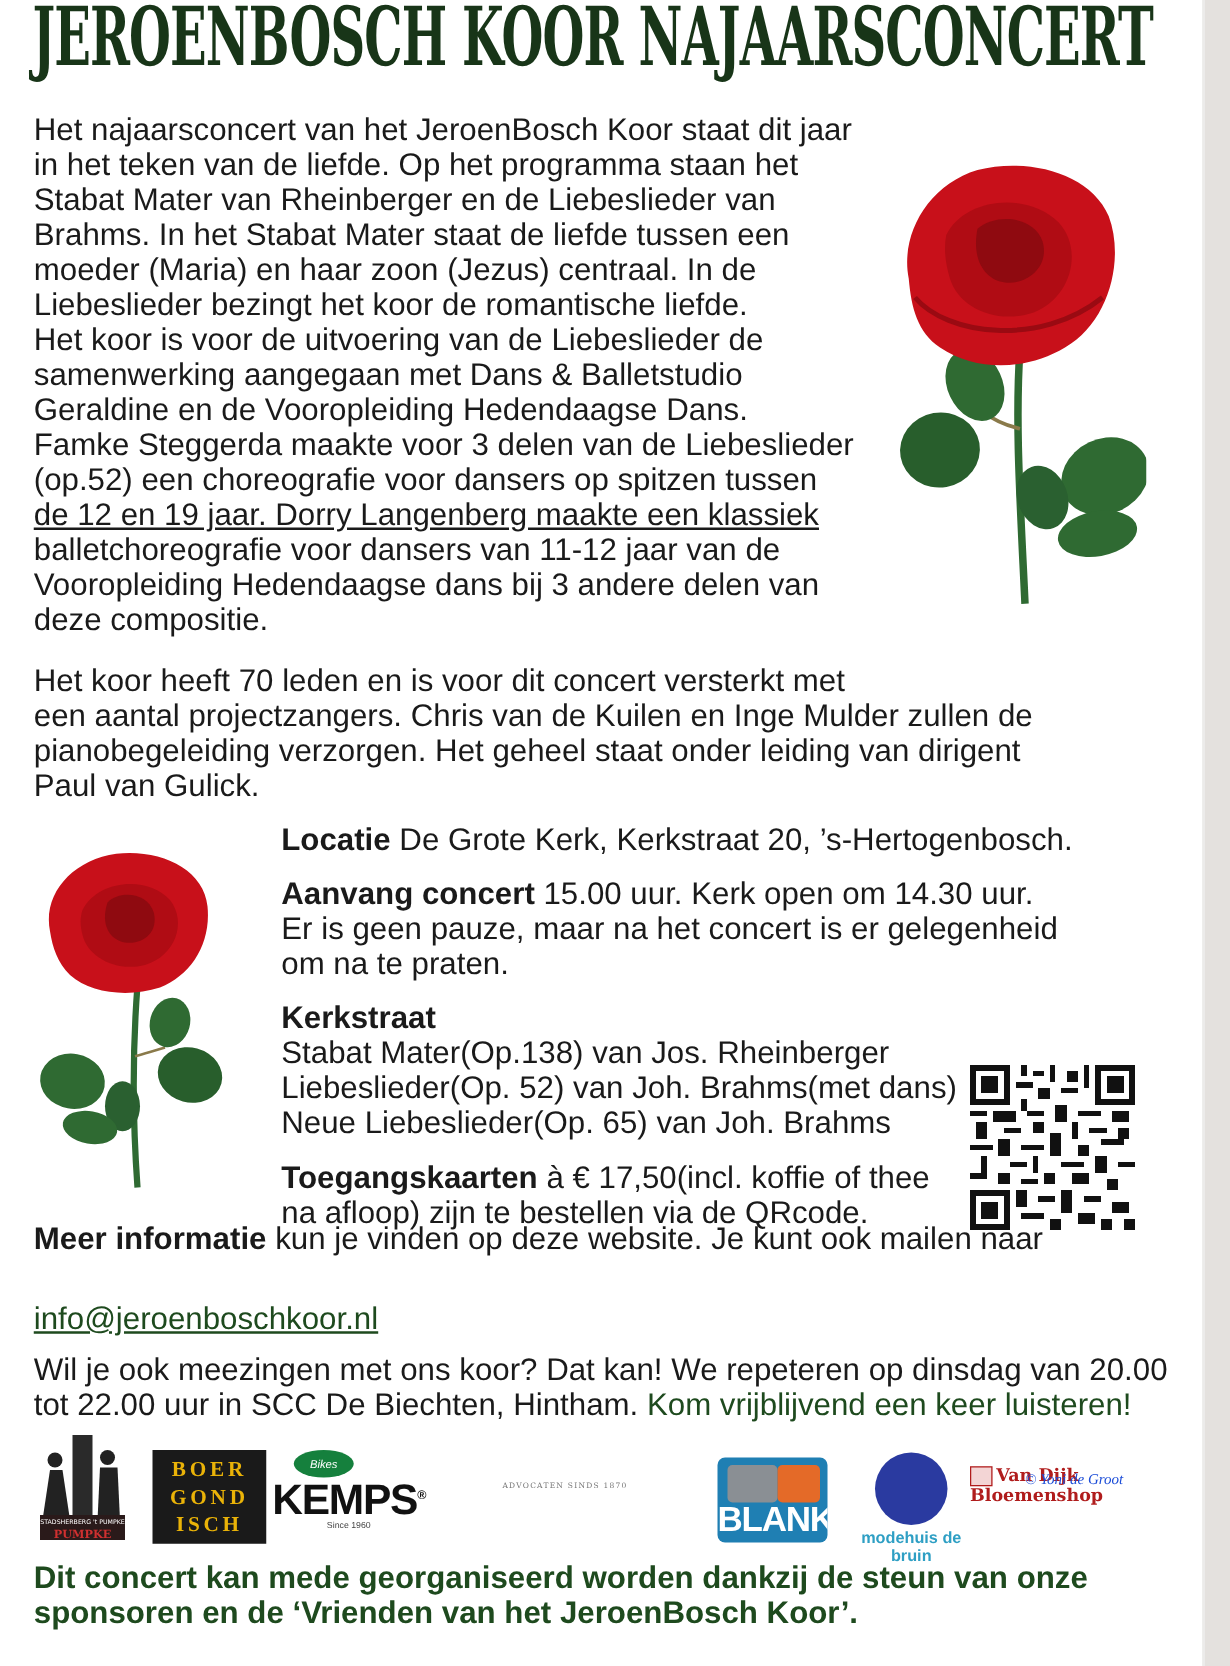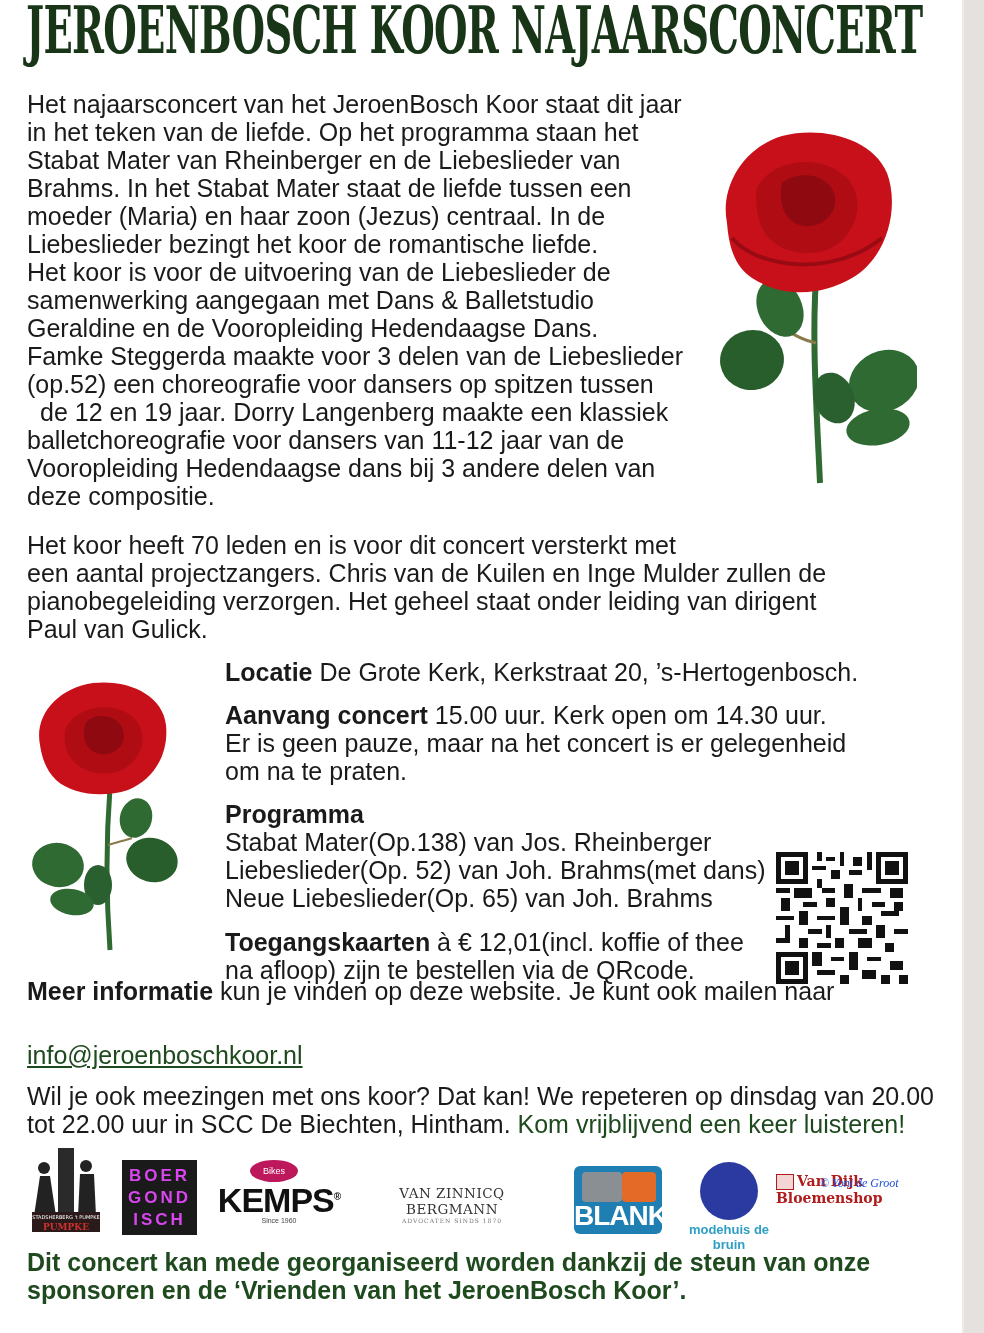--- a/index.html
+++ b/index.html
@@ -9,27 +9,27 @@
     .title { position:absolute; left:26px; top:-2px; width:900px; height:70px;
       font-family:"DejaVu Serif", serif; font-weight:bold; font-size:52px; color:#183518;
       letter-spacing:-1px; white-space:nowrap; transform:scaleX(0.74) scaleY(1.25); transform-origin:left top; line-height:52px; }
     .p { position:absolute; font-size:25px; line-height:28.2px; white-space:pre; }
     .p b { font-weight:bold; }
     .green { color:#1e4a1e; }
     .link { color:#1e4a1e; text-decoration:underline; }
     .rose { position:absolute; }
     .qr { position:absolute; left:776px; top:852px; width:132px; height:132px; }
     .logos .logo { position:absolute; }
-    .boer { left:122px; top:1160px; width:75px; height:75px; background:#1a1a1a; color:#d946ef;
-      font-family:Liberation Sans, sans-serif; font-size:17px; font-weight:bold; line-height:22px;
+    .boer { left:122px; top:1160px; width:91px; height:75px; background:#1a1a1a; color:#eab308;
+      font-family:Liberation Serif, serif; font-size:17px; font-weight:bold; line-height:22px;
       text-align:center; letter-spacing:3px; padding-top:5px; box-sizing:border-box; }
     .kemps { left:214px; top:1162px; width:130px; height:70px; text-align:center; }
     .kemps .k { font-family:"Liberation Sans", sans-serif; font-weight:bold; font-size:34px; letter-spacing:-1px; color:#111; margin-top:18px; line-height:34px; }
     .kemps .s { font-size:7px; color:#444; }
-    .kemps .badge { position:absolute; left:36px; top:-2px; width:48px; height:22px; background:#be185d; border-radius:50%; color:#fff; font-size:9px; line-height:22px; }
+    .kemps .badge { position:absolute; left:21px; top:-2px; width:48px; height:22px; background:#15803d; border-radius:50%; color:#fff; font-size:9px; font-style:italic; line-height:22px; }
     .vzb { left:352px; top:1185px; width:200px; text-align:center; font-family:"DejaVu Serif", serif; font-size:13.5px; color:#333; letter-spacing:0.5px; }
     .vzb .sub { font-size:6px; color:#777; letter-spacing:1px; }
     .blank { left:574px; top:1166px; width:88px; height:68px; background:#1f7fb3; border-radius:6px; overflow:hidden; }
     .blank .g { position:absolute; left:8px; top:6px; width:40px; height:30px; background:#8a8f94; border-radius:4px; }
     .blank .o { position:absolute; left:48px; top:6px; width:34px; height:30px; background:#e46a28; border-radius:4px; }
     .blank .t { position:absolute; left:0; top:34px; width:88px; text-align:left; color:#fff; font-weight:bold; font-size:28px; letter-spacing:-1px; }
     .bruin { left:674px; top:1162px; width:110px; text-align:center; }
     .bruin .c { width:58px; height:58px; border-radius:50%; background:#2a3aa0; margin:0 auto; }
     .bruin .t { color:#2e9fc4; font-size:13px; font-weight:bold; margin-top:2px; }
     .vandijk { left:776px; top:1173px; width:160px; color:#b01c1c; font-weight:bold; font-size:14px; font-family:"DejaVu Serif", serif; }
@@ -49,21 +49,21 @@
   <div class="p" style="left:27px; top:118px;">in het teken van de liefde. Op het programma staan het</div>
   <div class="p" style="left:27px; top:146px;">Stabat Mater van Rheinberger en de Liebeslieder van</div>
   <div class="p" style="left:27px; top:174px;">Brahms. In het Stabat Mater staat de liefde tussen een</div>
   <div class="p" style="left:27px; top:202px;">moeder (Maria) en haar zoon (Jezus) centraal. In de</div>
   <div class="p" style="left:27px; top:230px;">Liebeslieder bezingt het koor de romantische liefde.</div>
   <div class="p" style="left:27px; top:258px;">Het koor is voor de uitvoering van de Liebeslieder de</div>
   <div class="p" style="left:27px; top:286px;">samenwerking aangegaan met Dans &amp; Balletstudio</div>
   <div class="p" style="left:27px; top:314px;">Geraldine en de Vooropleiding Hedendaagse Dans.</div>
   <div class="p" style="left:27px; top:342px;">Famke Steggerda maakte voor 3 delen van de Liebeslieder</div>
   <div class="p" style="left:27px; top:370px;">(op.52) een choreografie voor dansers op spitzen tussen</div>
-  <div class="p" style="left:40px; top:398px;">de 12 en 19 jaar. Dorry Langenberg maakte een klassiek</div>
+  <div class="p" style="left:27px; top:398px;text-decoration:underline;">de 12 en 19 jaar. Dorry Langenberg maakte een klassiek</div>
   <div class="p" style="left:27px; top:426px;">balletchoreografie voor dansers van 11-12 jaar van de</div>
   <div class="p" style="left:27px; top:454px;">Vooropleiding Hedendaagse dans bij 3 andere delen van</div>
   <div class="p" style="left:27px; top:482px;">deze compositie.</div>
 </div>
 
 <svg class="rose" style="left:712px; top:128px;" width="205" height="360" viewBox="0 0 205 360">
   <path d="M104 150 C100 210 104 270 108 355" stroke="#2f6a32" stroke-width="6" fill="none"></path>
   <path d="M104 215 C90 212 80 206 72 200" stroke="#8a7a4a" stroke-width="3" fill="none"></path>
   <ellipse cx="68" cy="180" rx="22" ry="30" fill="#2f6a32" transform="rotate(-25 68 180)"></ellipse>
   <ellipse cx="40" cy="232" rx="32" ry="30" fill="#285e2c" transform="rotate(-10 40 232)"></ellipse>
@@ -95,26 +95,26 @@
   <path d="M38 48 C50 24 90 20 108 40 C122 58 112 85 88 92 C64 98 42 85 38 68 C36 60 36 54 38 48 Z" fill="#b00c14"></path>
   <path d="M58 42 C68 32 90 34 95 50 C99 66 86 76 72 74 C60 72 52 60 58 42 Z" fill="#8f0a10"></path>
 </svg>
 
 <div>
   <div class="p" style="left:225px; top:658px;"><b>Locatie</b><span> De Grote Kerk, Kerkstraat 20, ’s-Hertogenbosch.</span></div>
   <div class="p" style="left:225px; top:701px;"><b>Aanvang concert</b><span> 15.00 uur. Kerk open om 14.30 uur.</span></div>
   <div class="p" style="left:225px; top:729px;">Er is geen pauze, maar na het concert is er gelegenheid</div>
   <div class="p" style="left:225px; top:757px;">om na te praten.</div>
 
-  <div class="p" style="left:225px; top:800px;"><b>Programma</b></div>
+  <div class="p" style="left:225px; top:800px;"><b>Kerkstraat</b></div>
   <div class="p" style="left:225px; top:828px;">Stabat Mater(Op.138) van Jos. Rheinberger</div>
   <div class="p" style="left:225px; top:856px;">Liebeslieder(Op. 52) van Joh. Brahms(met dans)</div>
   <div class="p" style="left:225px; top:884px;">Neue Liebeslieder(Op. 65) van Joh. Brahms</div>
 
-  <div class="p" style="left:225px; top:928px;"><b>Toegangskaarten</b><span> à € 12,01(incl. koffie of thee</span></div>
+  <div class="p" style="left:225px; top:928px;"><b>Toegangskaarten</b><span> à € 17,50(incl. koffie of thee</span></div>
   <div class="p" style="left:225px; top:956px;">na afloop) zijn te bestellen via de QRcode.</div>
 </div>
 
 <svg class="qr" viewBox="0 0 29 29" shape-rendering="crispEdges">
   <rect width="29" height="29" fill="#fff"></rect>
   <g fill="#111">
     <rect x="0" y="0" width="7" height="7"></rect>
       <rect x="1" y="1" width="5" height="5" fill="#fff"></rect>
       <rect x="2" y="2" width="3" height="3"></rect>
     <rect x="22" y="0" width="7" height="7"></rect>
@@ -196,21 +196,20 @@
     <div>BOER</div>
     <div>GOND</div>
     <div>ISCH</div>
   </div>
   <div class="logo kemps">
     <div class="badge">Bikes</div>
     <div class="k"><span>KEMPS</span><sup style="font-size:10px">®</sup></div>
     <div class="s">Since 1960</div>
   </div>
   <div class="logo vzb">
-    <div>VAN ZINNICQ BERGMANN</div>
     <div class="sub">ADVOCATEN SINDS 1870</div>
   </div>
   <div class="logo blank">
     <div class="g"></div>
       <div class="o"></div>
     <div class="t">BLANK</div>
   </div>
   <div class="logo bruin">
     <div class="c"></div>
     <div class="t">modehuis de bruin</div>

